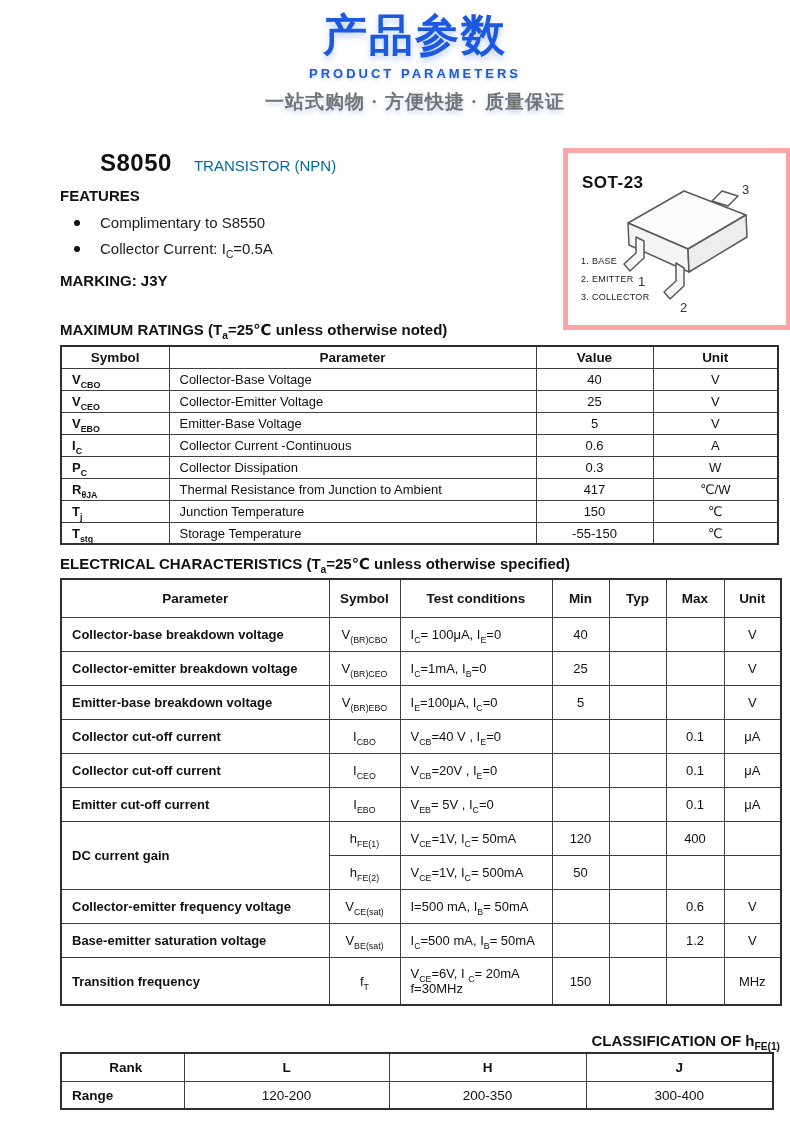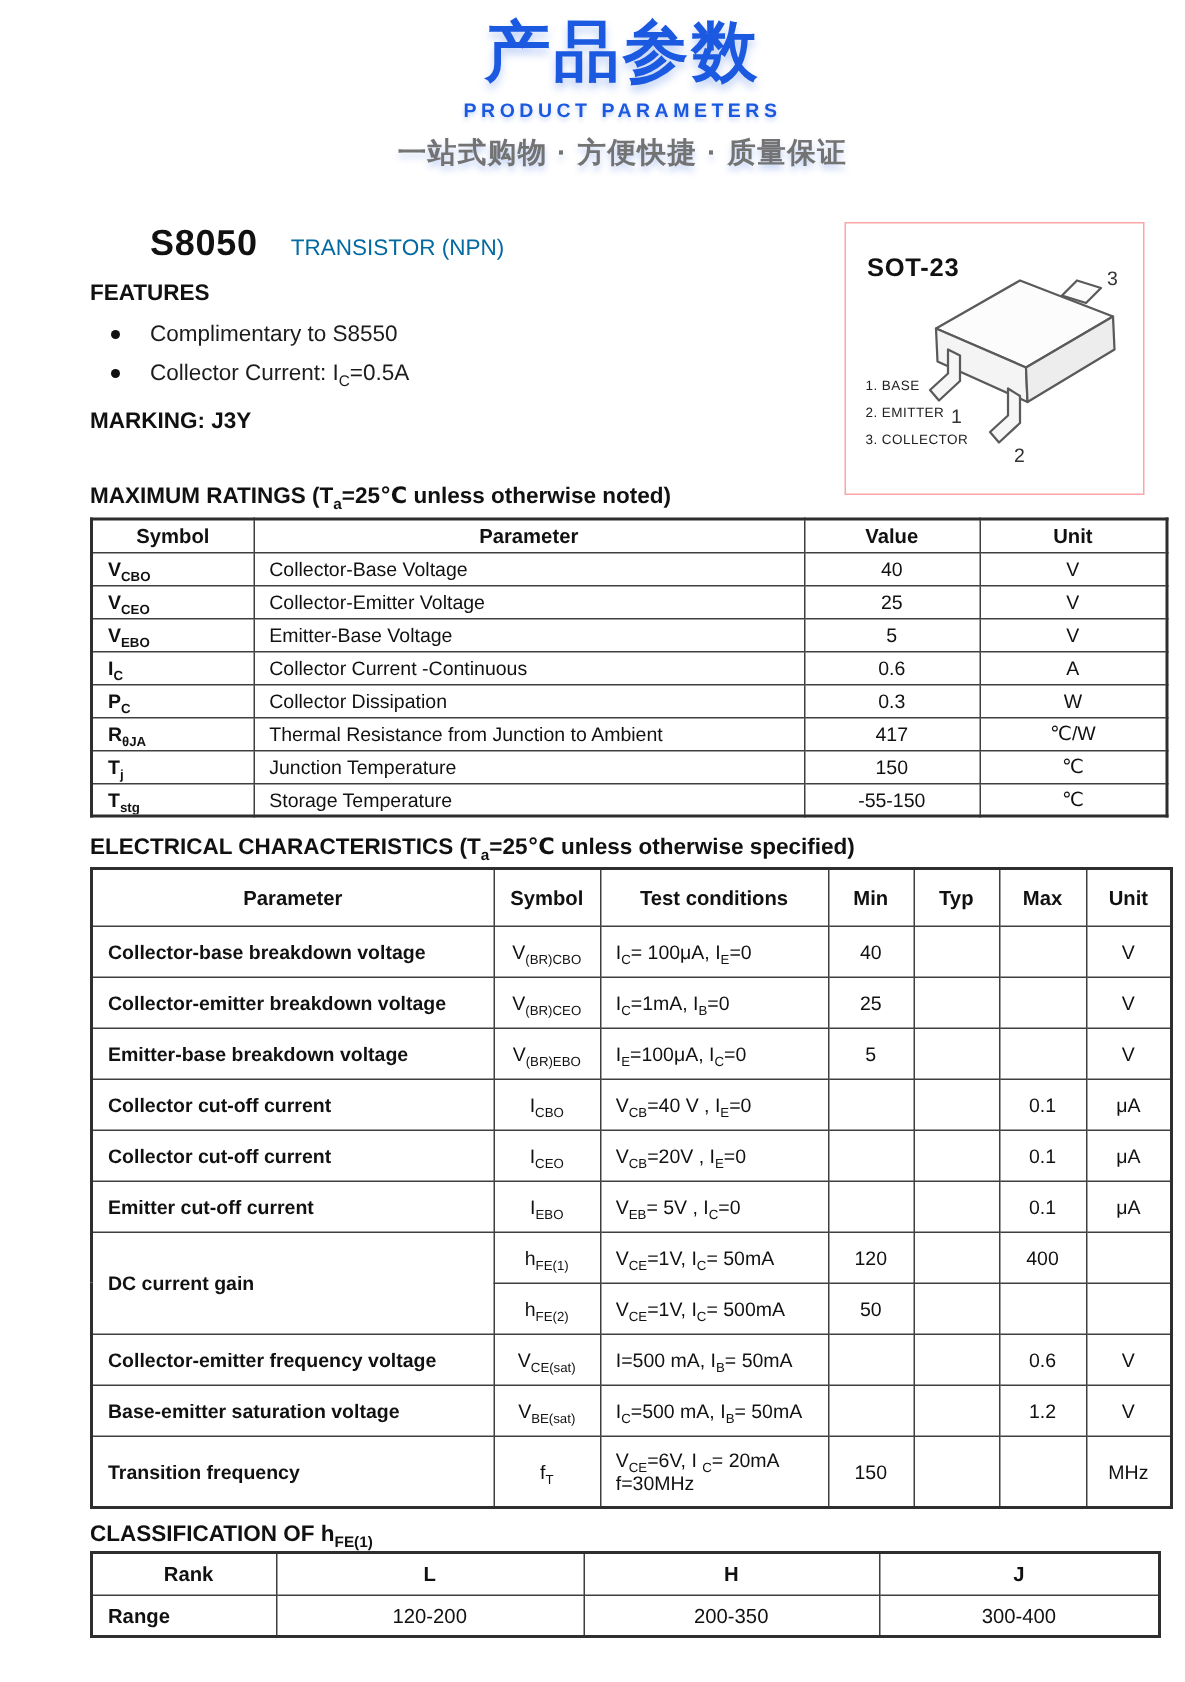--- a/index.html
+++ b/index.html
@@ -37,21 +37,21 @@
   ul.features{list-style:none;margin:6px 0 0 0;padding:0;}
   ul.features li{
     position:relative;padding-left:40px;font-size:15px;line-height:26px;color:#1c1c1c;
   }
   ul.features li .dot{
     position:absolute;left:14px;top:10px;width:6px;height:6px;border-radius:50%;background:#111;
   }
   .marking{margin-top:10px;}
   .maxr-title{margin-top:32px;}
   .el-title{margin-top:10px;}
-  .cl-title{margin-top:8px;}
+  .cl-title{margin-top:26px;text-align:right;}
   
   table.sheet{
     border-collapse:collapse;table-layout:fixed;
     margin-top:6px;border:2px solid #2e2e2e;
   }
   table.sheet td{
     border:1px solid #3f3f3f;font-size:13px;text-align:center;
     padding:2px 4px;vertical-align:middle;color:#111;
     overflow:hidden;
   }
@@ -64,22 +64,22 @@
   #el-table{width:720px;margin-top:5px;}
   #el-table tr{height:34px;}
   #el-table tr.head{height:38px;}
   #el-table tr.tall{height:48px;}
   #el-table td.p{font-size:13px;}
   #cl-table{width:712px;margin-top:3px;}
   #cl-table tr{height:28px;}
   #cl-table td{font-size:13.5px;}
   
   .pkg{
-    position:absolute;left:563px;top:148px;width:200px;height:182px;
-    border:1px solid #fca5a5;background:#fff;box-sizing:border-box;
+    position:absolute;left:563px;top:148px;width:228px;height:182px;
+    border:5px solid #fca5a5;background:#fff;box-sizing:border-box;
   }
   .pkg-name{position:absolute;left:14px;top:20px;font-size:17px;font-weight:bold;letter-spacing:0.5px;}
   .pkg-svg{position:absolute;left:46px;top:22px;width:150px;height:140px;}
   .pins{position:absolute;left:13px;top:99px;font-size:9px;line-height:18px;color:#222;letter-spacing:0.3px;}
 </style>
 </head>
 <body>
 
 <div class="page">
 

